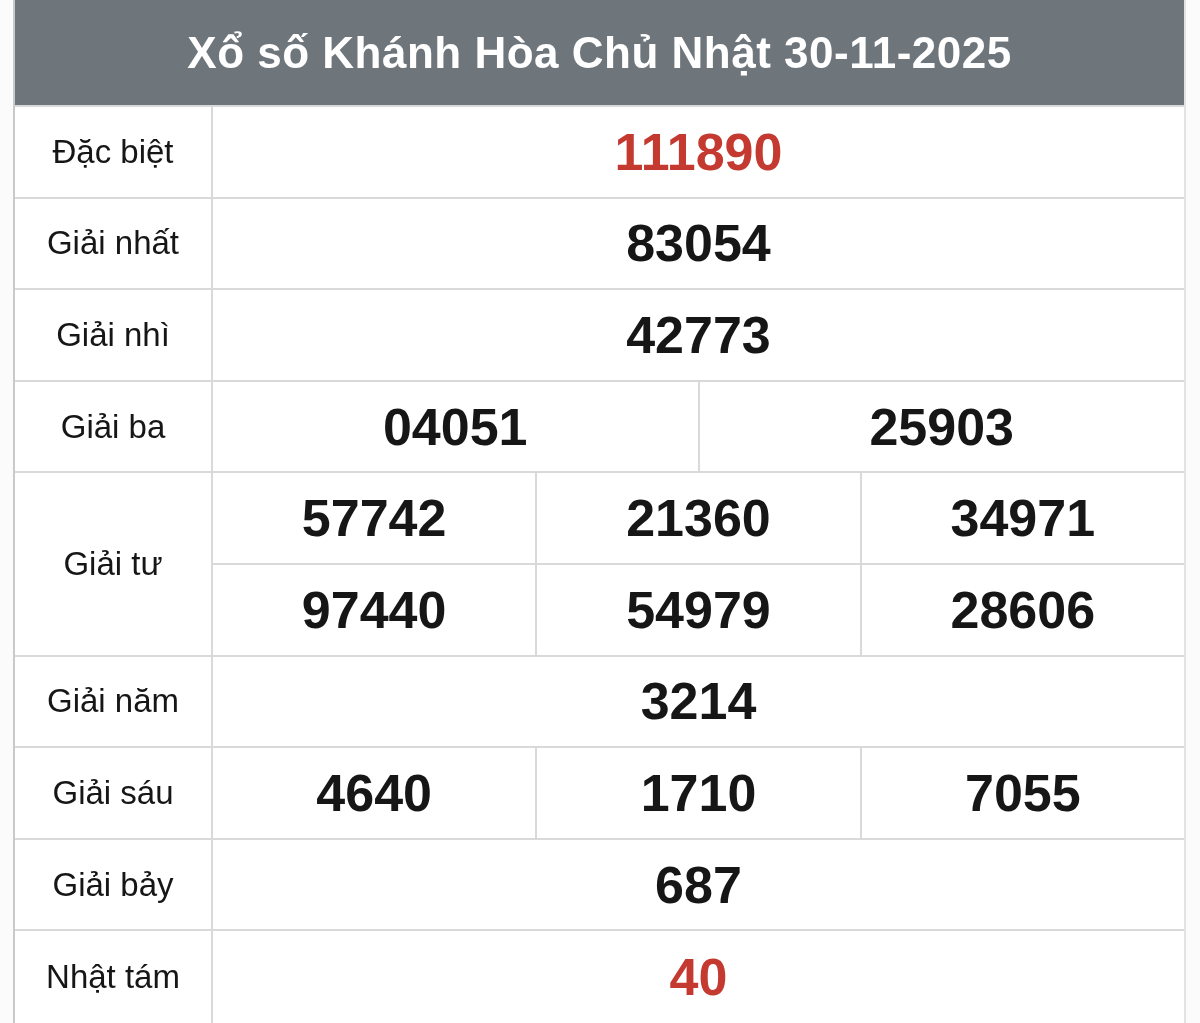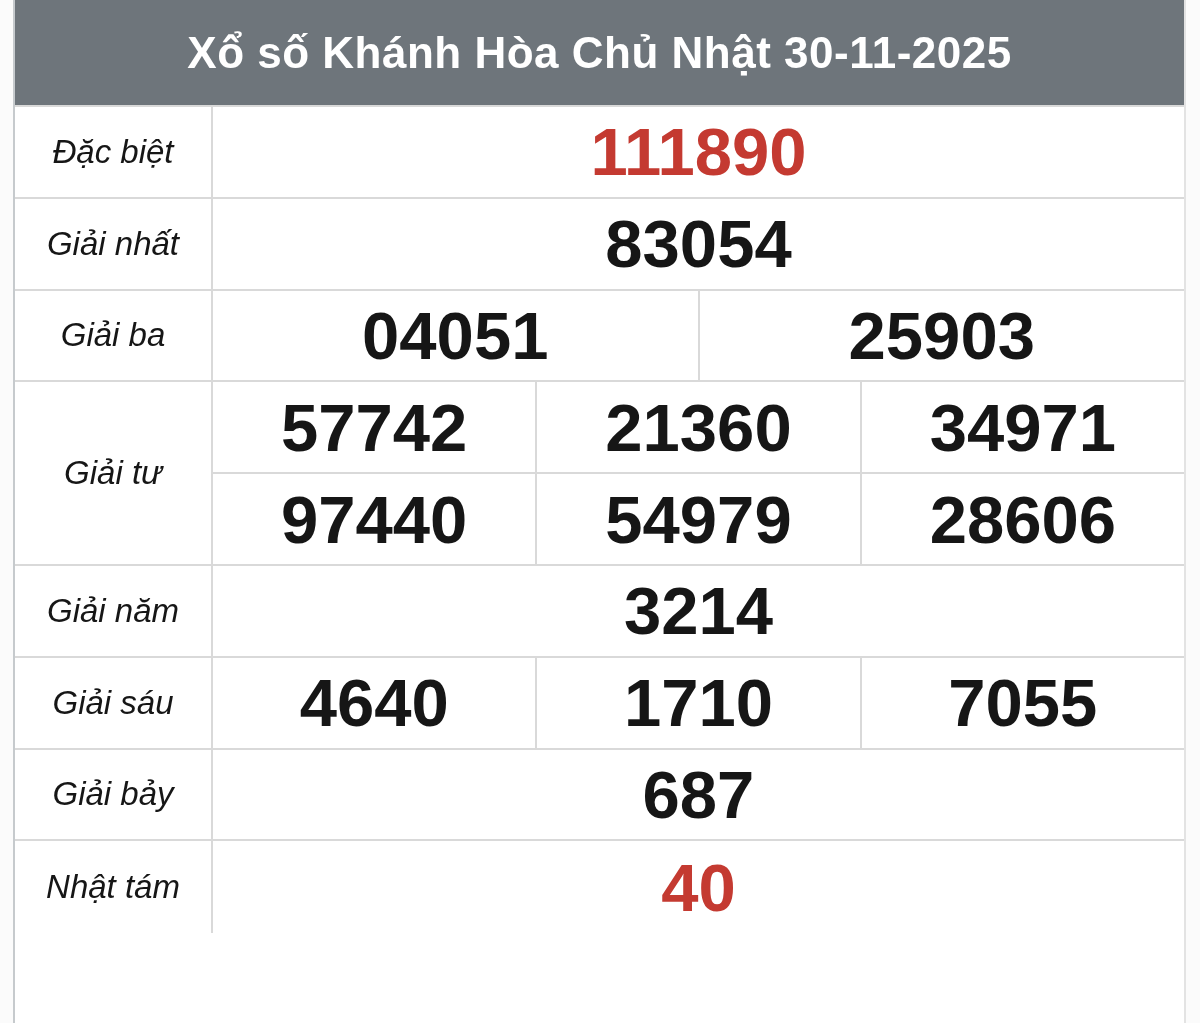--- a/index.html
+++ b/index.html
@@ -53,35 +53,34 @@
   .row.double{height:calc(var(--unit) * 2);}
   .row:last-child{border-bottom:none;}
   .label-cell{
     width:198px;
     flex:0 0 198px;
     border-right:2px solid var(--border);
     display:flex;align-items:center;justify-content:center;
     font-size:33px;
     color:var(--ink);
     white-space:nowrap;
-    font-style:italic;
   }
   .values{
     flex:1;
     display:flex;flex-direction:column;
   }
   .group{
     flex:1;
     display:flex;
   }
   .group + .group{border-top:2px solid var(--border);}
   .value-cell{
     flex:1;
     display:flex;align-items:center;justify-content:center;
-    font-size:67px;
+    font-size:52px;
     font-weight:700;
     color:var(--ink);
     letter-spacing:0px;
     white-space:nowrap;
   }
   .value-cell + .value-cell{border-left:2px solid var(--border);}
   .row.highlight .value-cell{color:var(--red);}
 </style>
 </head>
 <body>
@@ -98,20 +97,28 @@
             <div class="group">
               <div class="value-cell">111890</div>
             </div>
           </div>
         </div>
         <div class="row">
           <div class="label-cell">Giải nhất</div>
           <div class="values">
             <div class="group">
               <div class="value-cell">83054</div>
+            </div>
+          </div>
+        </div>
+        <div class="row">
+          <div class="label-cell">Giải nhì</div>
+          <div class="values">
+            <div class="group">
+              <div class="value-cell">42773</div>
             </div>
           </div>
         </div>
         <div class="row">
           <div class="label-cell">Giải ba</div>
           <div class="values">
             <div class="group">
               <div class="value-cell">04051</div>
               <div class="value-cell">25903</div>
             </div>

